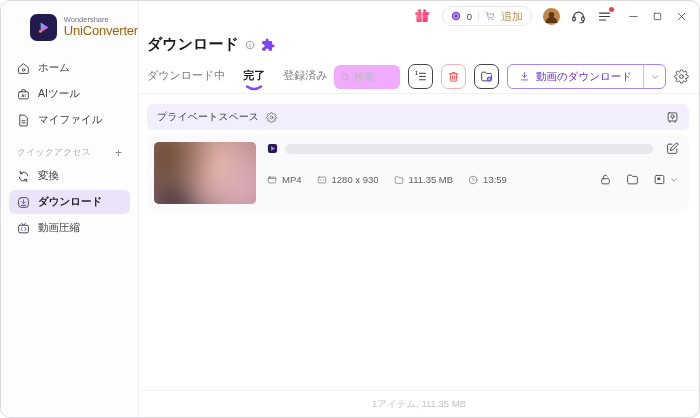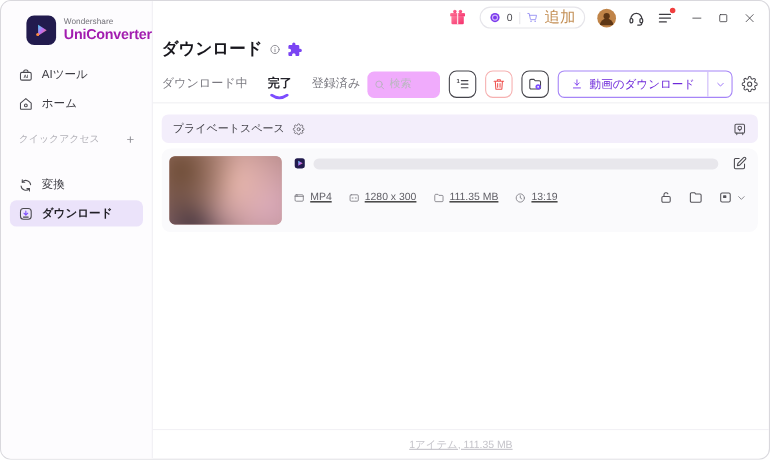--- a/index.html
+++ b/index.html
@@ -5,35 +5,35 @@
   * { margin:0; padding:0; box-sizing:border-box; }
   body { background:#ffffff; font-family:"Liberation Sans", sans-serif; }
   .window { width:700px; height:418px; background:#ffffff; border:1px solid #d9d8dd; border-radius:10px; overflow:hidden; display:flex; position:relative; }
 
   
   .sidebar { width:138px; background:#fdfcfe; border-right:1px solid #f1f0f4; display:flex; flex-direction:column; flex-shrink:0; }
   .logo { display:flex; align-items:center; gap:7px; margin:13px 0 14px 13px;justify-content:flex-end; }
   .logo-mark { width:27px; height:27px; border-radius:7px; background:#221b4e; display:flex; align-items:center; justify-content:center; flex-shrink:0; }
   .logo-text { line-height:1.1; }
   .logo-company { font-size:7.5px; color:#75747b; }
-  .logo-product { font-size:13px; font-weight:700; color:#a21caf; letter-spacing:-0.2px; }
+  .logo-product { font-size:13px; font-weight:400; color:#a16207; letter-spacing:-0.2px; }
   .nav-item { display:flex; align-items:center; gap:8px; height:24px; margin:1px 8px; padding:0 8px; border-radius:6px; font-size:10.5px; color:#3c3b42; cursor:default; }
   .nav-item .ic { color:#4a4950; }
   .nav-item.active { background:#ebe3fa; color:#201f26; font-weight:600; }
-  .section-row { display:flex; align-items:center; justify-content:space-between; margin:13px 16px 22px 16px; }
+  .section-row { display:flex; align-items:center; justify-content:space-between; margin:13px 16px 4px 16px; }
   .section-label { font-size:9px; color:#b2b1b8; }
   .section-add { font-size:12px; color:#8d8c93; cursor:default; line-height:1; }
 
   
   .main { flex:1; display:flex; flex-direction:column; min-width:0; }
   .titlebar { height:30px; display:flex; align-items:center; justify-content:flex-end; gap:11px; padding-right:12px; }
   .pill { display:flex; align-items:center; gap:6px; border:1px solid #e6e5ea; border-radius:12px; height:20px; padding:0 8px; }
   .pill-num { font-size:9.5px; color:#4a4950; }
   .pill-div { width:1px; height:11px; background:#e8e7ec; }
-  .pill-cart-label { font-size:14px; color:#c49057; }
+  .pill-cart-label { font-size:11px; color:#c49057; }
   .avatar { width:17px; height:17px; border-radius:50%; background:#c08448; overflow:hidden; position:relative; flex-shrink:0; }
   .avatar svg { position:absolute; inset:0; }
   .menu-wrap { position:relative; display:flex; }
   .menu-dot { position:absolute; top:-2px; right:-2px; width:5px; height:5px; border-radius:50%; background:#f03e3e; }
   .winctl { display:flex; align-items:center; gap:13px; margin-left:5px; color:#3c3b40; }
 
   .page-header { display:flex; align-items:center; gap:6px; padding:4px 10px 6px 8px; }
   .page-title { font-size:15px; font-weight:700; color:#17161c; }
 
   .tabsbar { display:flex; align-items:center; padding:0 10px 0 8px; height:34px; border-bottom:1px solid #f0eff3; }
@@ -50,21 +50,21 @@
   .split-btn { display:flex; align-items:stretch; height:25px; border:1px solid #a685f7; border-radius:6px; color:#6d28d9; background:#fff; overflow:hidden; }
   .split-main { display:flex; align-items:center; gap:6px; padding:0 11px; font-size:10.5px; font-weight:400; }
   .split-chev { width:22px; display:flex; align-items:center; justify-content:center; border-left:1px solid #cdbafa; color:#8b5cf6; }
   .gear-btn { color:#45444b; display:flex; align-items:center; }
 
   .content { flex:1; padding:10px 10px 0 8px; display:flex; flex-direction:column; }
   .space-bar { height:26px; background:#f3eefb; border-radius:6px; display:flex; align-items:center; gap:7px; padding:0 10px; }
   .space-label { font-size:10px; color:#3f3e45; }
   .space-bar .safe { margin-left:auto; color:#55545a; display:flex; }
 
-  .file-card { margin-top:5px; background:#fafafc; border-radius:8px; padding:7px 10px 7px 7px; display:flex; gap:11px;text-decoration:underline; }
+  .file-card { margin-top:5px; background:#fafafc; border-radius:8px; padding:7px 10px 7px 7px; display:flex; gap:11px; }
   .thumb { width:102px; height:62px; border-radius:5px; overflow:hidden; position:relative; background:#b78b86; flex-shrink:0; }
   .thumb::before { content:''; position:absolute; inset:-12px;
     background:
       radial-gradient(circle at 18% 28%, #6b4a33 0%, rgba(107,74,51,0) 45%),
       radial-gradient(circle at 55% 40%, #eab9ae 0%, rgba(234,185,174,0) 55%),
       radial-gradient(circle at 80% 65%, #d9a9bc 0%, rgba(217,169,188,0) 50%),
       radial-gradient(circle at 25% 85%, #4a3844 0%, rgba(74,56,68,0) 45%),
       #b78b86;
     filter:blur(7px); }
   .file-right { flex:1; display:flex; flex-direction:column; justify-content:space-between; min-width:0; }
@@ -72,21 +72,21 @@
   .name-redacted { flex:1; height:10px; border-radius:5px; background:#e8e7ec; margin-right:6px; }
   .edit-btn { color:#4a494f; display:flex; }
   .file-row2 { display:flex; align-items:center; gap:15px; margin:3px 0; }
   .meta { display:flex; align-items:center; gap:5px; font-size:9.5px; color:#5f5e65; }
   .meta .ic { color:#7b7a81; }
   .row-actions { margin-left:auto; display:flex; align-items:center; gap:14px; color:#55545a; }
   .snap-group { display:flex; align-items:center; gap:3px; }
   .file-row3 { display:flex; gap:8px; }
   .chip-btn { display:inline-flex; align-items:center; gap:4px; border:1px solid #a183f6; color:#6d28d9; border-radius:6px; padding:2.5px 7px; font-size:9.5px; background:#fff; cursor:default; }
 
-  .statusbar { height:27px; border-top:1px solid #f2f1f5; display:flex; align-items:center; justify-content:center; font-size:9.5px; color:#c4c3c9;text-decoration:underline; }
+  .statusbar { height:27px; border-top:1px solid #f2f1f5; display:flex; align-items:center; justify-content:center; font-size:9.5px; color:#c4c3c9; }
 
   svg.ic { width:13px; height:13px; stroke:currentColor; fill:none; stroke-width:1.8; stroke-linecap:round; stroke-linejoin:round; flex-shrink:0; }
   svg.ic.sm { width:11px; height:11px; }
   svg.ic.xs { width:10px; height:10px; }
 </style>
 </head>
 <body>
 
 <svg width="0" height="0" style="position:absolute">
   <defs>
@@ -113,32 +113,39 @@
           </svg>
       </span>
       <span class="logo-text">
         <div class="logo-company">Wondershare</div>
         <div class="logo-product">UniConverter</div>
       </span>
     </div>
 
     <div class="nav-item">
       <svg class="ic" viewBox="0 0 24 24">
+          <path d="M3 10.5 12 3l9 7.5V20a1 1 0 0 1-1 1H4a1 1 0 0 1-1-1z"></path>
+          <circle cx="12" cy="14.5" r="2.3"></circle>
+        </svg>
+      <span>ホーム</span>
+    </div>
+    <div class="nav-item">
+      <svg class="ic" viewBox="0 0 24 24">
           <rect x="3" y="7" width="18" height="13" rx="2.5"></rect>
           <path d="M8.5 7V5.5A2.5 2.5 0 0 1 11 3h2a2.5 2.5 0 0 1 2.5 2.5V7"></path>
           <text x="12" y="16.5" text-anchor="middle" font-size="8" stroke="none" fill="currentColor" font-family="Liberation Sans, sans-serif" font-weight="bold">AI</text>
         </svg>
       <span>AIツール</span>
     </div>
     <div class="nav-item">
       <svg class="ic" viewBox="0 0 24 24">
-          <path d="M3 10.5 12 3l9 7.5V20a1 1 0 0 1-1 1H4a1 1 0 0 1-1-1z"></path>
-          <circle cx="12" cy="14.5" r="2.3"></circle>
-        </svg>
-      <span>ホーム</span>
+          <path d="M6 2h8l5 5v14a1 1 0 0 1-1 1H6a1 1 0 0 1-1-1V3a1 1 0 0 1 1-1z"></path>
+          <path d="M9 12.5h6M9 16.5h6"></path>
+        </svg>
+      <span>マイファイル</span>
     </div>
 
     <div class="section-row">
       <span class="section-label">クイックアクセス</span>
       <span class="section-add">+</span>
     </div>
 
     <div class="nav-item">
       <svg class="ic" viewBox="0 0 24 24">
           <path d="M20 11a8 8 0 0 0-14-4.5"></path>
@@ -148,20 +155,28 @@
         </svg>
       <span>変換</span>
     </div>
     <div class="nav-item active">
       <svg class="ic" viewBox="0 0 24 24">
           <rect x="3" y="3" width="18" height="18" rx="5"></rect>
           <path stroke="#7c4dff" d="M12 7v6.5M8.8 10.8 12 14l3.2-3.2"></path>
           <path d="M8 17.3h8"></path>
         </svg>
       <span>ダウンロード</span>
+    </div>
+    <div class="nav-item">
+      <svg class="ic" viewBox="0 0 24 24">
+          <rect x="3" y="6" width="18" height="14" rx="2.5"></rect>
+          <path d="M8.5 2.5 12 6l3.5-3.5"></path>
+          <path stroke="#7c4dff" d="M9.5 10l-2.3 3 2.3 3M14.5 10l2.3 3-2.3 3"></path>
+        </svg>
+      <span>動画圧縮</span>
     </div>
   </aside>
 
   <div class="main">
 
     <div class="titlebar">
       <svg class="ic" style="width:18px;height:18px" viewBox="0 0 24 24">
           <rect x="4.5" y="10.5" width="15" height="9.5" rx="1.5" fill="url(#gg)" stroke="none"></rect>
           <rect x="3" y="6.5" width="18" height="4.3" rx="1.2" fill="url(#gg)" stroke="none"></rect>
           <circle cx="8.6" cy="4.6" r="2.1" fill="url(#gg)" stroke="none"></circle>
@@ -320,34 +335,34 @@
                   <rect x="3" y="5" width="18" height="14" rx="2.5"></rect>
                   <path d="M7.5 5v3M3 8.5h18"></path>
                 </svg>
               <span>MP4</span>
             </span>
             <span class="meta">
               <svg class="ic xs" viewBox="0 0 24 24">
                   <rect x="3" y="5" width="18" height="14" rx="2.5"></rect>
                   <path d="M7.5 12h2m5 0h2"></path>
                 </svg>
-              <span>1280 x 300</span>
+              <span>1280 x 930</span>
             </span>
             <span class="meta">
               <svg class="ic xs" viewBox="0 0 24 24">
                   <path d="M3 6a2 2 0 0 1 2-2h5l2 2.3h7a2 2 0 0 1 2 2V18a2 2 0 0 1-2 2H5a2 2 0 0 1-2-2z"></path>
                 </svg>
               <span>111.35 MB</span>
             </span>
             <span class="meta">
               <svg class="ic xs" viewBox="0 0 24 24">
                   <circle cx="12" cy="12" r="9"></circle>
                   <path d="M12 7v5l3.2 2"></path>
                 </svg>
-              <span>13:19</span>
+              <span>13:59</span>
             </span>
             <span class="row-actions">
               <svg class="ic" viewBox="0 0 24 24">
                   <rect x="5" y="10.5" width="14" height="9.5" rx="2"></rect>
                   <path d="M8.5 10.5V7.5a3.5 3.5 0 0 1 6.6-1.6"></path>
                 </svg>
               <svg class="ic" viewBox="0 0 24 24">
                   <path d="M3 6a2 2 0 0 1 2-2h5l2 2.3h7a2 2 0 0 1 2 2V18a2 2 0 0 1-2 2H5a2 2 0 0 1-2-2z"></path>
                 </svg>
               <span class="snap-group">

